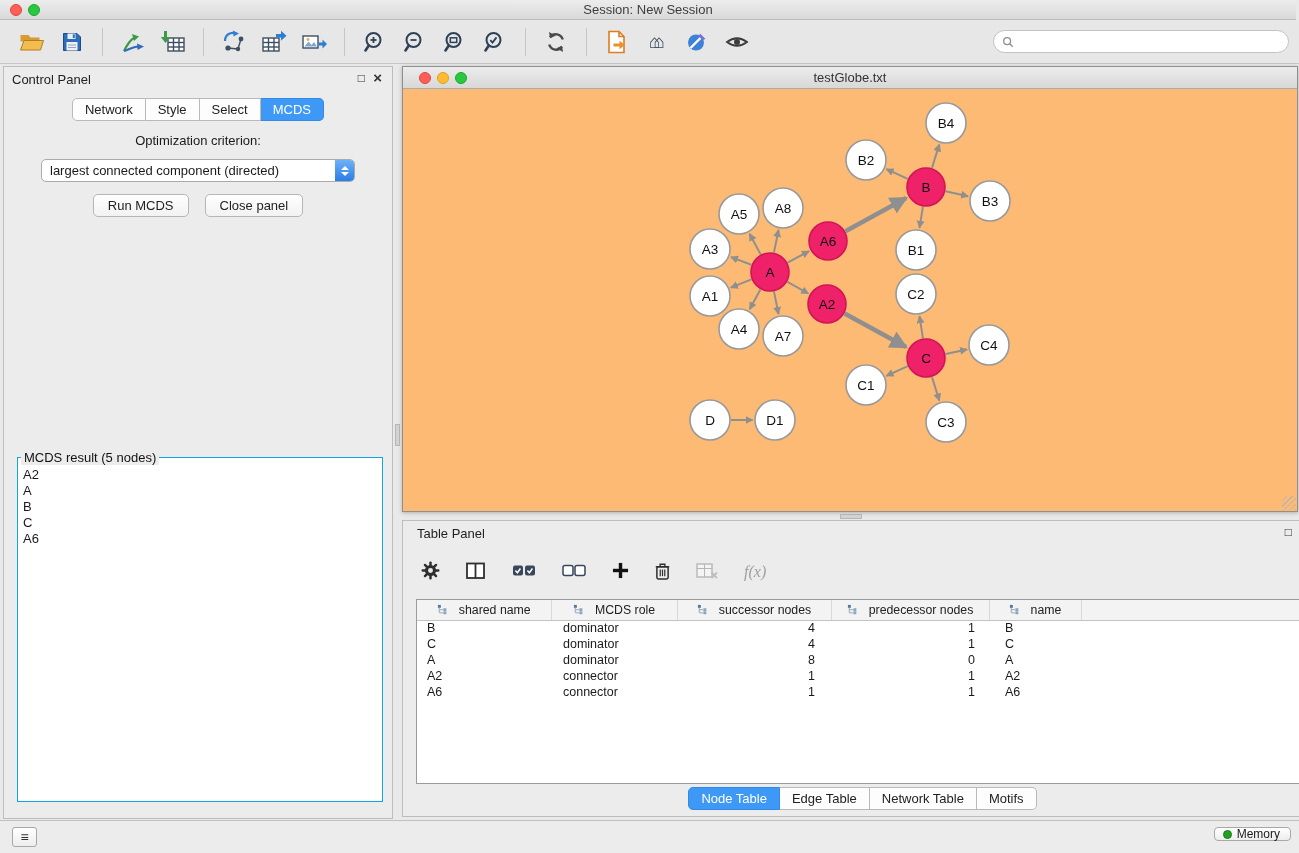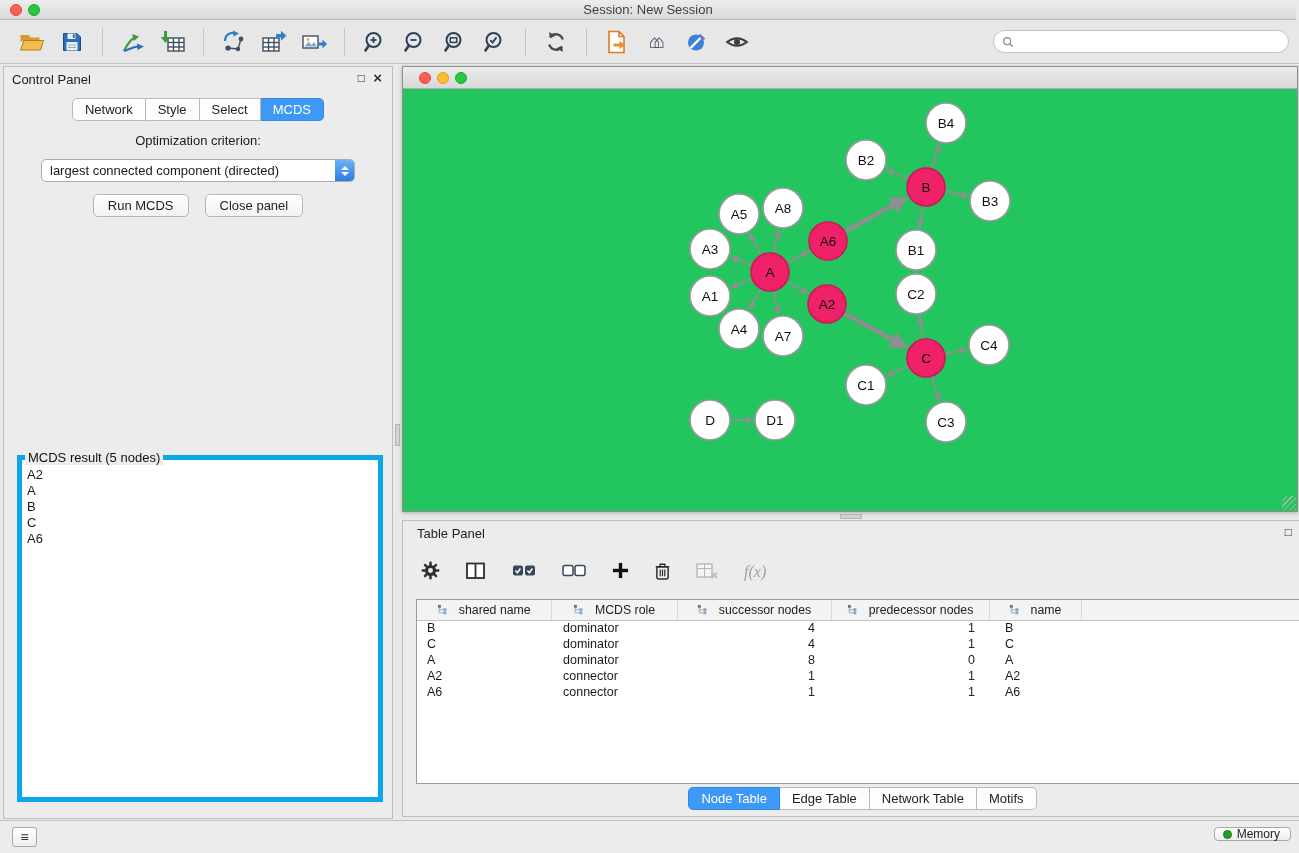--- a/index.html
+++ b/index.html
@@ -60,34 +60,34 @@
   .mac-select-stepper i.up { border-bottom:4px solid #fff; }
   .mac-select-stepper i.down { border-top:4px solid #fff; }
 
   .cp-buttons { position:absolute; top:127px; left:0; right:0; display:flex;
     justify-content:center; gap:16px; }
   .mac-btn { font-family:"Liberation Sans",sans-serif; font-size:13px; color:#222;
     background:linear-gradient(#ffffff,#f2f2f2); border:1px solid #b6b6b6; border-radius:5px;
     padding:3px 14px; }
 
   .result-box { position:absolute; left:13px; right:9px; top:383px; bottom:16px;
-    border:5px solid #0ea5e9; background:#fff; padding-top:2px; }
+    border:1px solid #0ea5e9; background:#fff; padding-top:2px; }
   .result-box legend { font-size:13px; color:#111; margin-left:3px; padding:0 3px;
     background:#ececec; }
   .result-item { font-size:13px; line-height:16px; padding-left:5px; }
 
   
   .net-window { position:absolute; left:402px; top:66px; width:896px; height:446px;
     background:#fff; border:1px solid #8f8f8f; box-shadow:0 1px 4px rgba(0,0,0,.25); }
   .net-titlebar { position:relative; height:22px; background:linear-gradient(#ececec,#d8d8d8);
     border-bottom:1px solid #ababab; }
   .net-titlebar .title { position:absolute; left:0; right:0; top:3px; text-align:center;
     font-size:13px; color:#333; }
   .net-titlebar .light { top:5px; }
-  .net-canvas { position:relative; width:894px; height:422px; background:#22c55e; overflow:hidden; }
+  .net-canvas { position:relative; width:894px; height:422px; background:#fdba74; overflow:hidden; }
   #graph-svg text { font-family:"Liberation Sans","DejaVu Sans",sans-serif; }
   .grip-corner { position:absolute; right:1px; bottom:1px; width:14px; height:14px;
     background:repeating-linear-gradient(135deg,transparent 0 3px,#b5b5b5 3px 4px); }
   .vgrip { position:absolute; left:395px; top:424px; width:5px; height:22px;
     background:#d2d2d2; border:1px solid #b5b5b5; }
   .hgrip { position:absolute; left:840px; top:514px; width:22px; height:5px;
     background:#d2d2d2; border:1px solid #b5b5b5; }
 
   
   .table-panel { position:absolute; left:402px; top:520px; width:921px; height:297px;
@@ -312,20 +312,21 @@
         <div class="result-item">A6</div>
       </div>
   </fieldset>
 </div>
 
 <div class="net-window">
   <div class="net-titlebar">
     <span class="light red" style="left:16px"></span>
     <span class="light yellow" style="left:34px"></span>
     <span class="light green" style="left:52px"></span>
+    <div class="title">testGlobe.txt</div>
   </div>
   <div class="net-canvas">
     <svg id="graph-svg" width="894" height="422" viewBox="0 0 894 422">
       <defs>
         <marker id="arrowhead" markerWidth="5" markerHeight="5" refX="3.5" refY="2" orient="auto">
           <path d="M0,0 L4,2 L0,4 Z" fill="#8f8f8f"></path>
         </marker>
       </defs>
     <line x1="348.4" y1="190.4" x2="327.9" y2="198.6" stroke="#8f8f8f" stroke-width="2" marker-end="url(#arrowhead)"></line>
         <line x1="348.3" y1="175.8" x2="328.0" y2="168.1" stroke="#8f8f8f" stroke-width="2" marker-end="url(#arrowhead)"></line>

